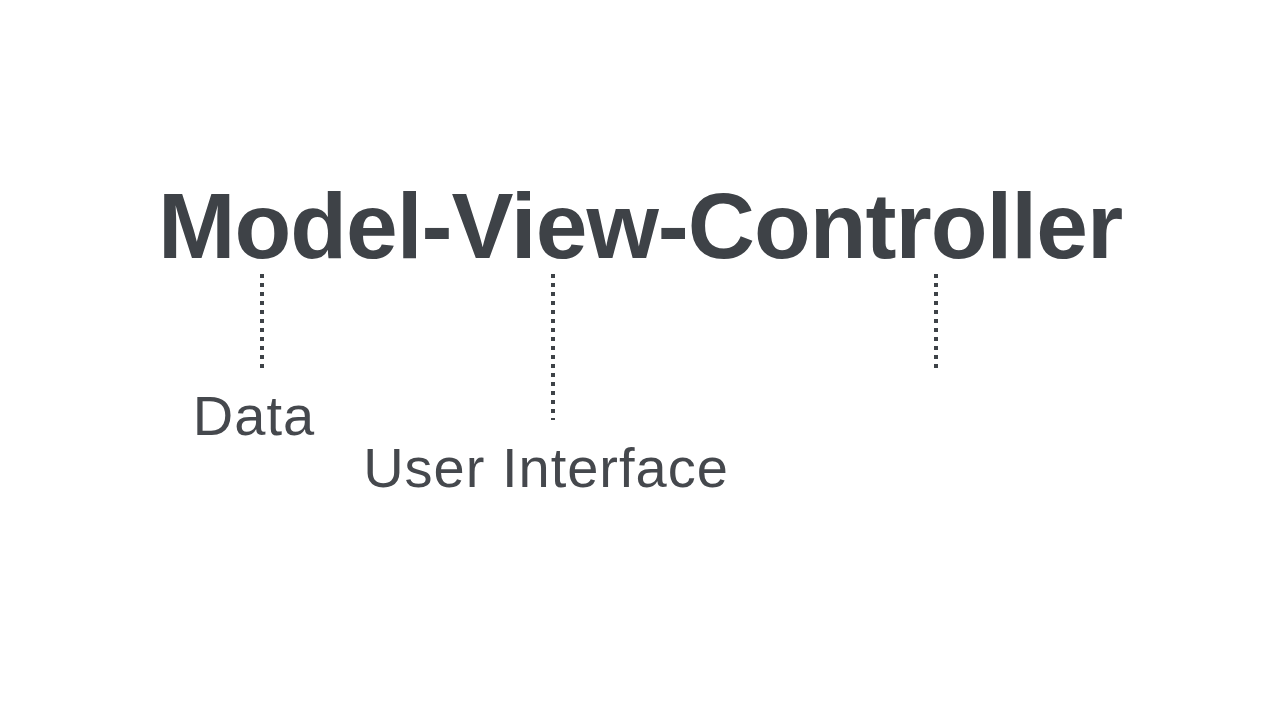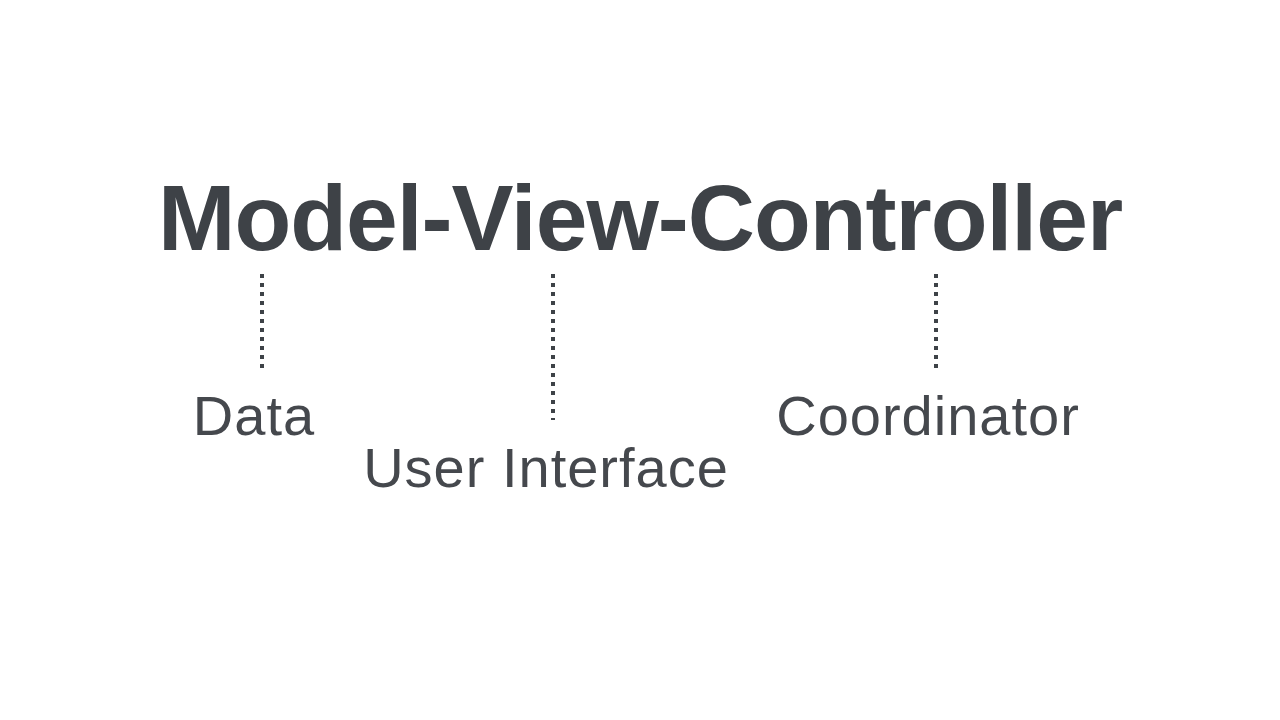--- a/index.html
+++ b/index.html
@@ -12,21 +12,21 @@
     height: 720px;
     background: var(--background, #ffffff);
     overflow: hidden;
     font-family: "Liberation Sans", sans-serif;
   }
   .title {
     position: absolute;
     left: 0;
     right: 0;
     top: 168px;
-    margin: 4px;
+    margin: 12px;
     text-align: center;
     font-size: 93px;
     line-height: 1.0;
     font-weight: 700;
     letter-spacing: -1px;
     color: var(--text-color, #3e4247);
   }
   .connector {
     position: absolute;
     width: 4px;
@@ -65,15 +65,14 @@
   <div class="connector c-model"></div>
 
   <div class="connector c-view"></div>
 
   <div class="connector c-controller"></div>
 
   <div class="label l-data">Data</div>
 
   <div class="label l-view">User Interface</div>
 
-  <div class="label l-coordinator">Coordinator</div>
 
 </div>
 
 </body></html>

